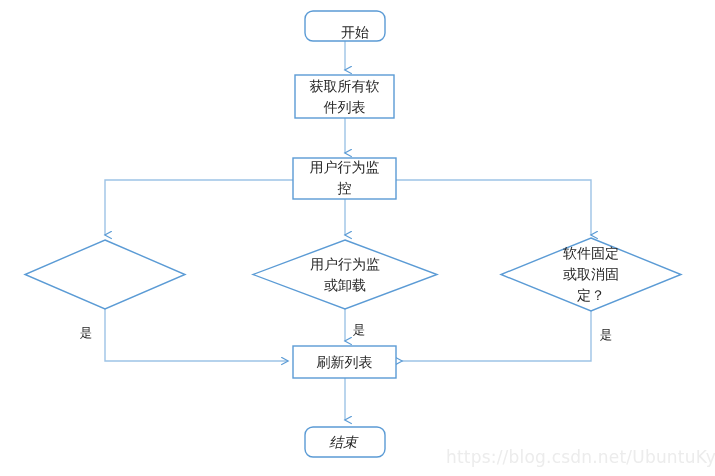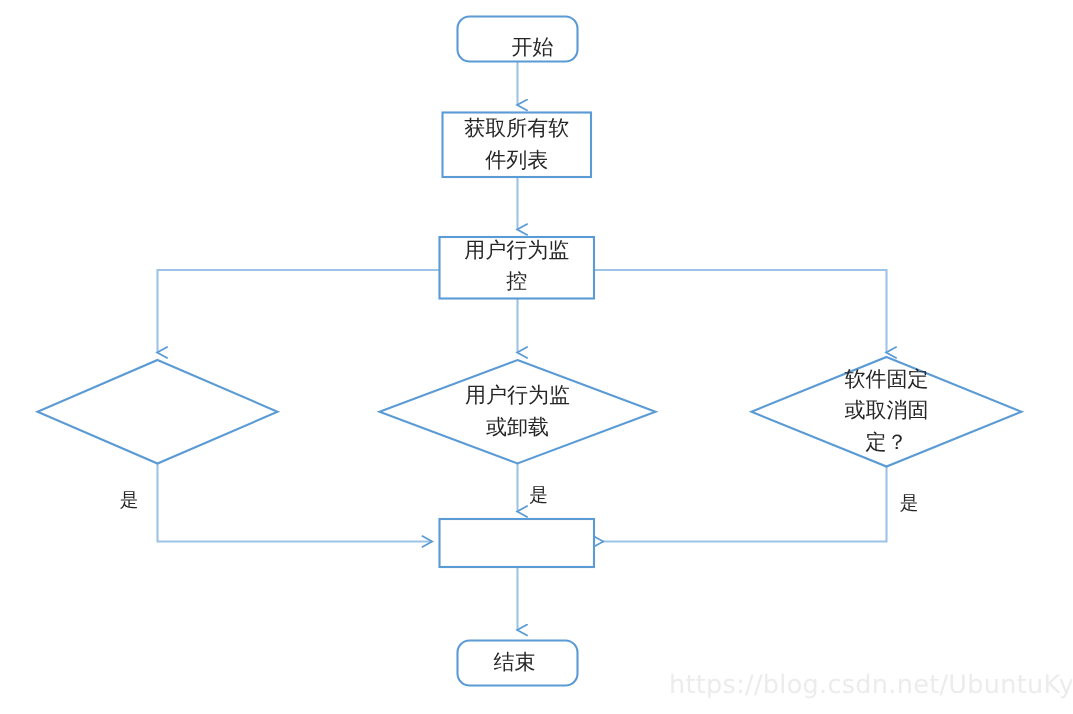--- a/index.html
+++ b/index.html
@@ -118,22 +118,23 @@
 控</div>
 
 
   <div class="node-label" style="left:285px; top:240px; width:120px; height:69px;">用户行为监
 或卸载</div>
 
   <div class="node-label" style="left:531px; top:238px; width:120px; height:73px;">软件固定
 或取消固
 定？</div>
 
+  <div class="node-label" style="left:293px; top:346px; width:103px; height:32px;">刷新列表</div>
 
-  <div class="node-label" style="left:305px; top:427px; width:76px; height:30px;">结束</div>
+  <div class="node-label" style="left:305px; top:427px; width:76px; height:30px;font-style:italic;">结束</div>
 
   <div class="edge-label" style="left:78px; top:326px; width:16px;">是</div>
 
   <div class="edge-label" style="left:351px; top:323px; width:16px;">是</div>
 
   <div class="edge-label" style="left:598px; top:328px; width:16px;">是</div>
 
   <div class="watermark" style="left:446px; top:447px;">https://blog.csdn.net/UbuntuKylinOS</div>
 
 </div>

